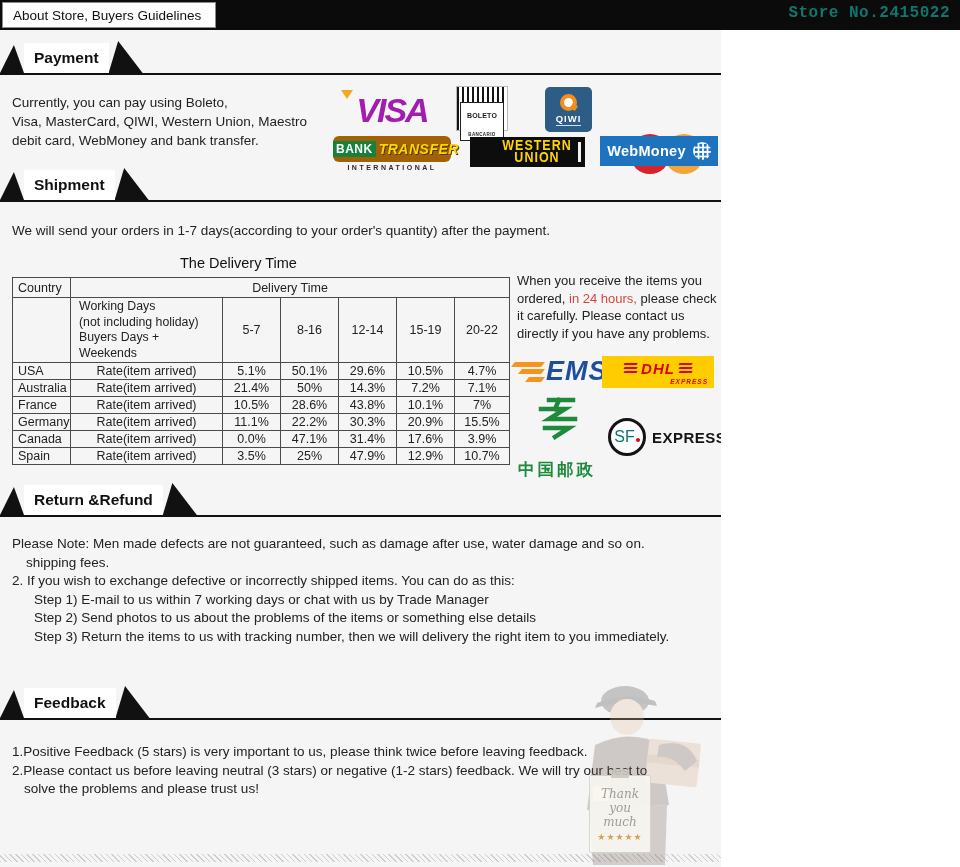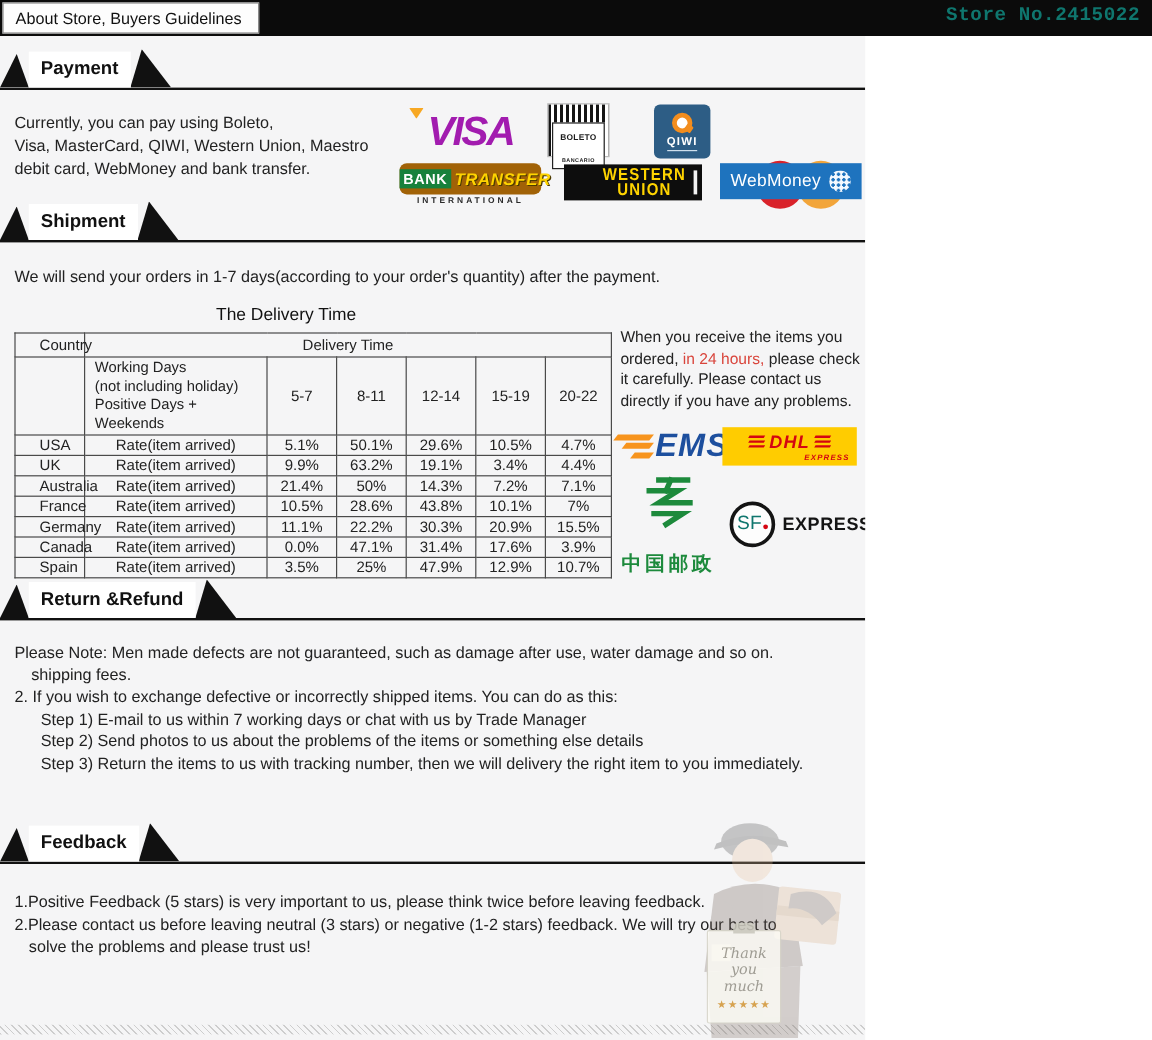--- a/index.html
+++ b/index.html
@@ -40,27 +40,27 @@
   .mc-word { position:absolute; left:0; right:0; top:15px; text-align:center; color:#fff; font-style:italic; font-weight:bold; font-size:13.5px; text-shadow:0 1px 1px rgba(0,0,0,.45); }
   .banktransfer { flex-direction:column; width:118px; }
   .bt-box { width:118px; height:26px; background:#a16207; border-radius:6px; display:flex; align-items:center; gap:3px; }
   .bt-bank { background:#17813c; color:#fff; font-weight:bold; font-size:12px; padding:1px 3px; letter-spacing:.5px; }
   .bt-transfer { color:#ffd400; font-style:italic; font-weight:bold; font-size:14px; letter-spacing:.5px; text-shadow:1px 1px 0 #4d3b00; }
   .bt-intl { font-size:7px; letter-spacing:2.5px; color:#2a2a2a; margin-top:2px; font-weight:bold; }
   .westernunion { width:115px; height:30px; background:#0d0d0d; }
   .wu-words { color:#ffd400; font-weight:bold; font-size:12.5px; line-height:11px; letter-spacing:1px; text-align:center; transform:scaleY(1.15); }
   .wu-bar { width:3px; height:20px; background:#f2f2f2; margin-left:6px; }
   .webmoney { width:118px; height:30px; background:#1e73be; gap:7px; }
-  .wm-word { color:#fff; font-size:14.5px; font-weight:400; letter-spacing:.3px; }
+  .wm-word { color:#fff; font-size:14.5px; font-weight:700; letter-spacing:.3px; }
   .wm-globe { width:18px; height:18px; border-radius:50%; background-color:#f4f9ff; background-image:radial-gradient(circle,#1e73be 1.3px,transparent 1.5px); background-size:4.5px 4.5px; background-position:1px 1px; }
 
   
   table.delivery { border-collapse:collapse; table-layout:fixed; width:497px; }
   table.delivery td, table.delivery th { border:1px solid #4a4a4a; font-size:12.5px; font-weight:normal; color:#222; text-align:center; padding:1px 2px; background:transparent; }
-  table.delivery .country-cell { text-align:left; padding-left:20px; }
+  table.delivery .country-cell { text-align:left; padding-left:5px; }
   table.delivery .sub-cell { text-align:left; padding-left:8px; font-size:12.3px; line-height:15.5px; }
   table.delivery tr.data-row td { height:17px; }
 
   
   .ship-note { position:absolute; left:517px; top:242px; width:203px; font-size:13px; line-height:17.5px; color:#222; }
   .red { color:#d9453c; }
 
   
   .ems { gap:3px; }
   .ems-wing { display:flex; flex-direction:column; align-items:flex-end; gap:2.5px; }
@@ -179,45 +179,36 @@
       <tbody>
           <tr>
         <td class="country-cell" style="height:20px;">Country</td>
         <td colspan="6">Delivery Time</td>
       </tr>
       <tr>
         <td style="height:50px;"></td>
         <td class="sub-cell">
           <div>Working Days</div>
           <div>(not including holiday)</div>
-          <div>Positive Days + Weekends</div>
+          <div>Buyers Days + Weekends</div>
         </td>
         <td>5-7</td>
-        <td>8-11</td>
+        <td>8-16</td>
         <td>12-14</td>
         <td>15-19</td>
         <td>20-22</td>
       </tr>
       <tr class="data-row">
         <td class="country-cell">USA</td>
         <td>Rate(item arrived)</td>
         <td>5.1%</td>
         <td>50.1%</td>
         <td>29.6%</td>
         <td>10.5%</td>
         <td>4.7%</td>
-      </tr>
-      <tr class="data-row">
-        <td class="country-cell">UK</td>
-        <td>Rate(item arrived)</td>
-        <td>9.9%</td>
-        <td>63.2%</td>
-        <td>19.1%</td>
-        <td>3.4%</td>
-        <td>4.4%</td>
       </tr>
       <tr class="data-row">
         <td class="country-cell">Australia</td>
         <td>Rate(item arrived)</td>
         <td>21.4%</td>
         <td>50%</td>
         <td>14.3%</td>
         <td>7.2%</td>
         <td>7.1%</td>
       </tr>

